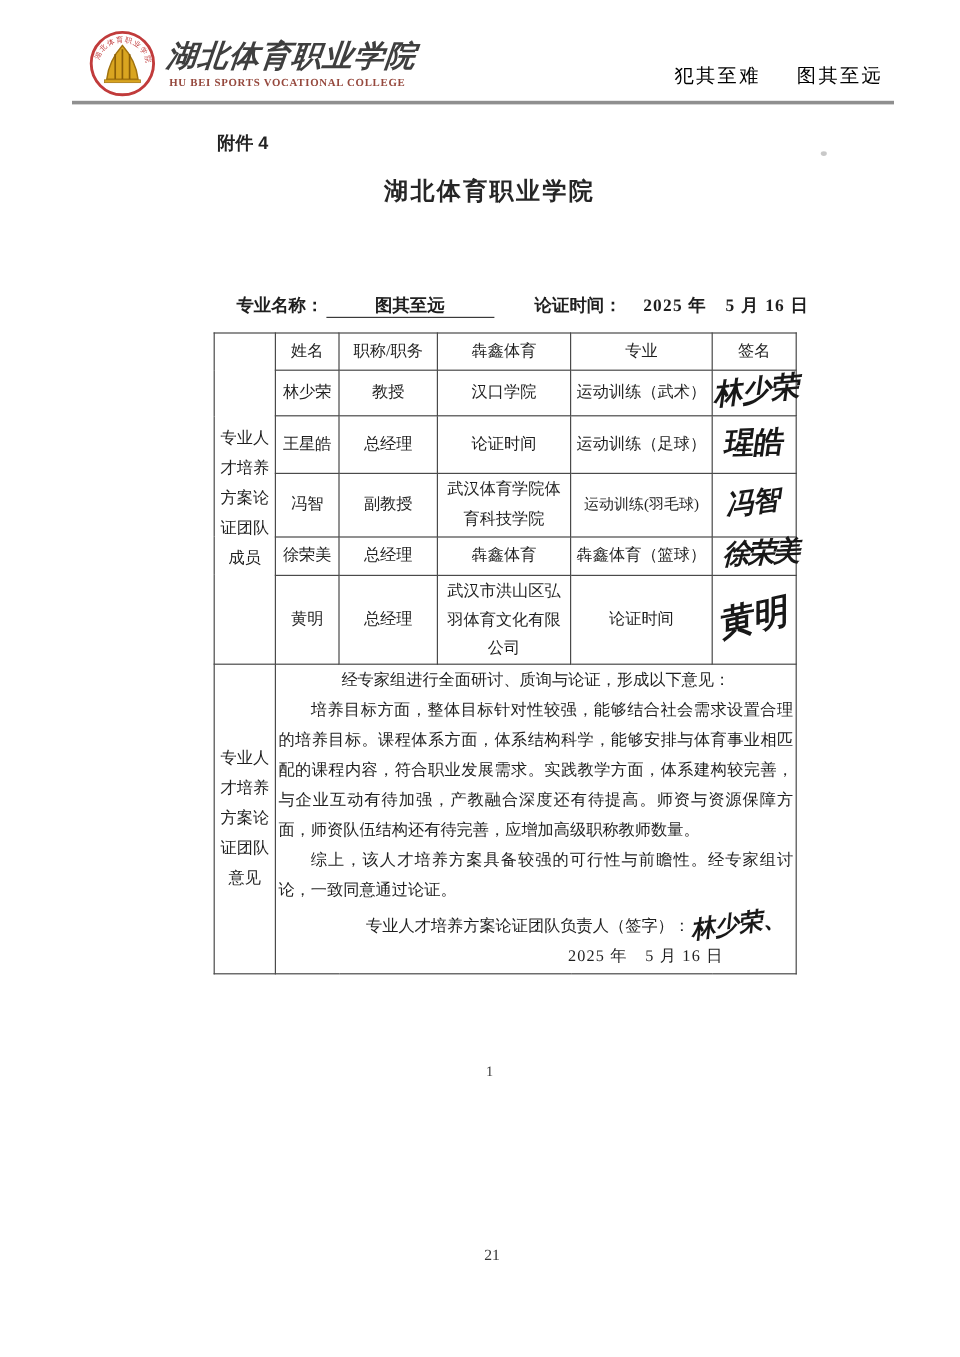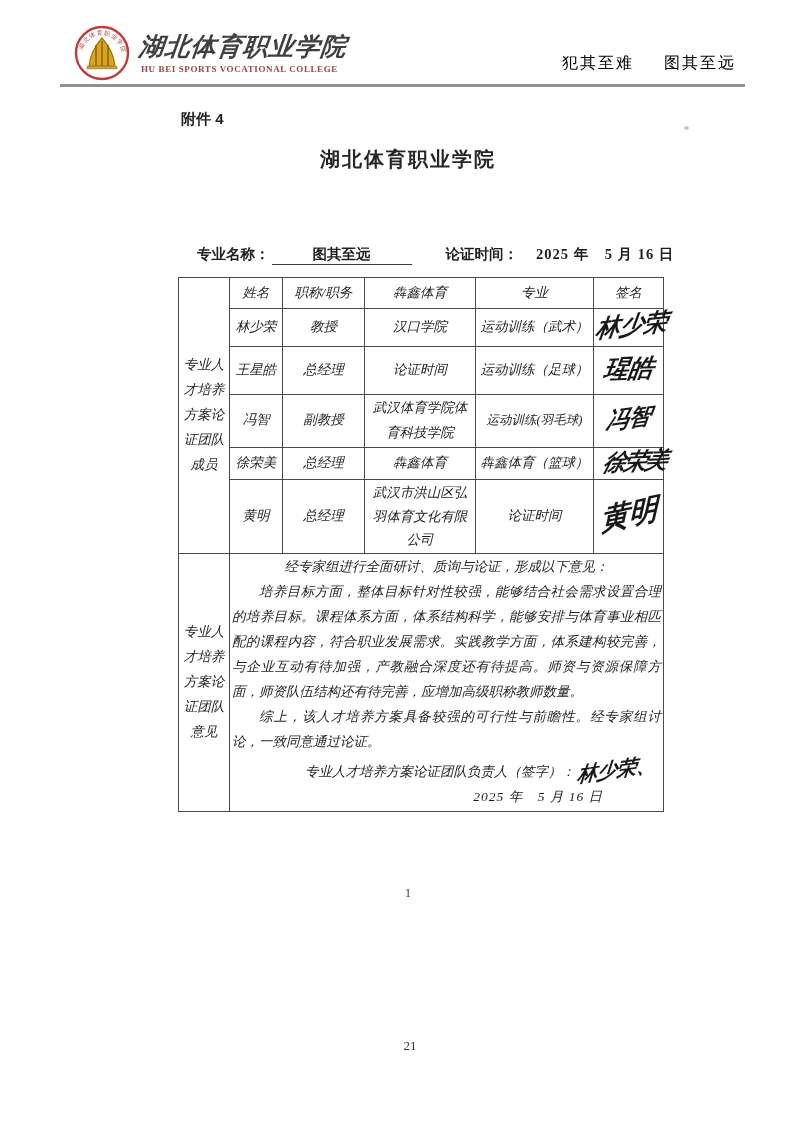--- a/index.html
+++ b/index.html
@@ -63,21 +63,21 @@
   .meta .time-val { margin-left:18px; letter-spacing:1px; }
 
   
   table.review {
     position:absolute; left:178px; top:277px; width:485px;
     border-collapse:collapse; table-layout:fixed;
     font-size:13.5px; color:#1f1f1f;
   }
   table.review td, table.review th {
     border:1.5px solid #4a4a4a; text-align:center; vertical-align:middle;
-    font-weight:normal; line-height:1.85; overflow:visible; padding:1px 2px;font-style:italic;
+    font-weight:normal; line-height:1.85; overflow:visible; padding:1px 2px;
   }
   .side-label { width:51px; line-height:1.55; font-size:13.5px; padding:0 4px; }
   tr.rh-head { height:31px; }
   tr.rh1 { height:38px; } tr.rh2 { height:48px; } tr.rh3 { height:51px; }
   tr.rh4 { height:32px; } tr.rh5 { height:46px; }
   tr.rh-op { height:243px; }
   td.sig-cell { position:relative; }
 
   .sig {
     display:inline-block; white-space:nowrap;

